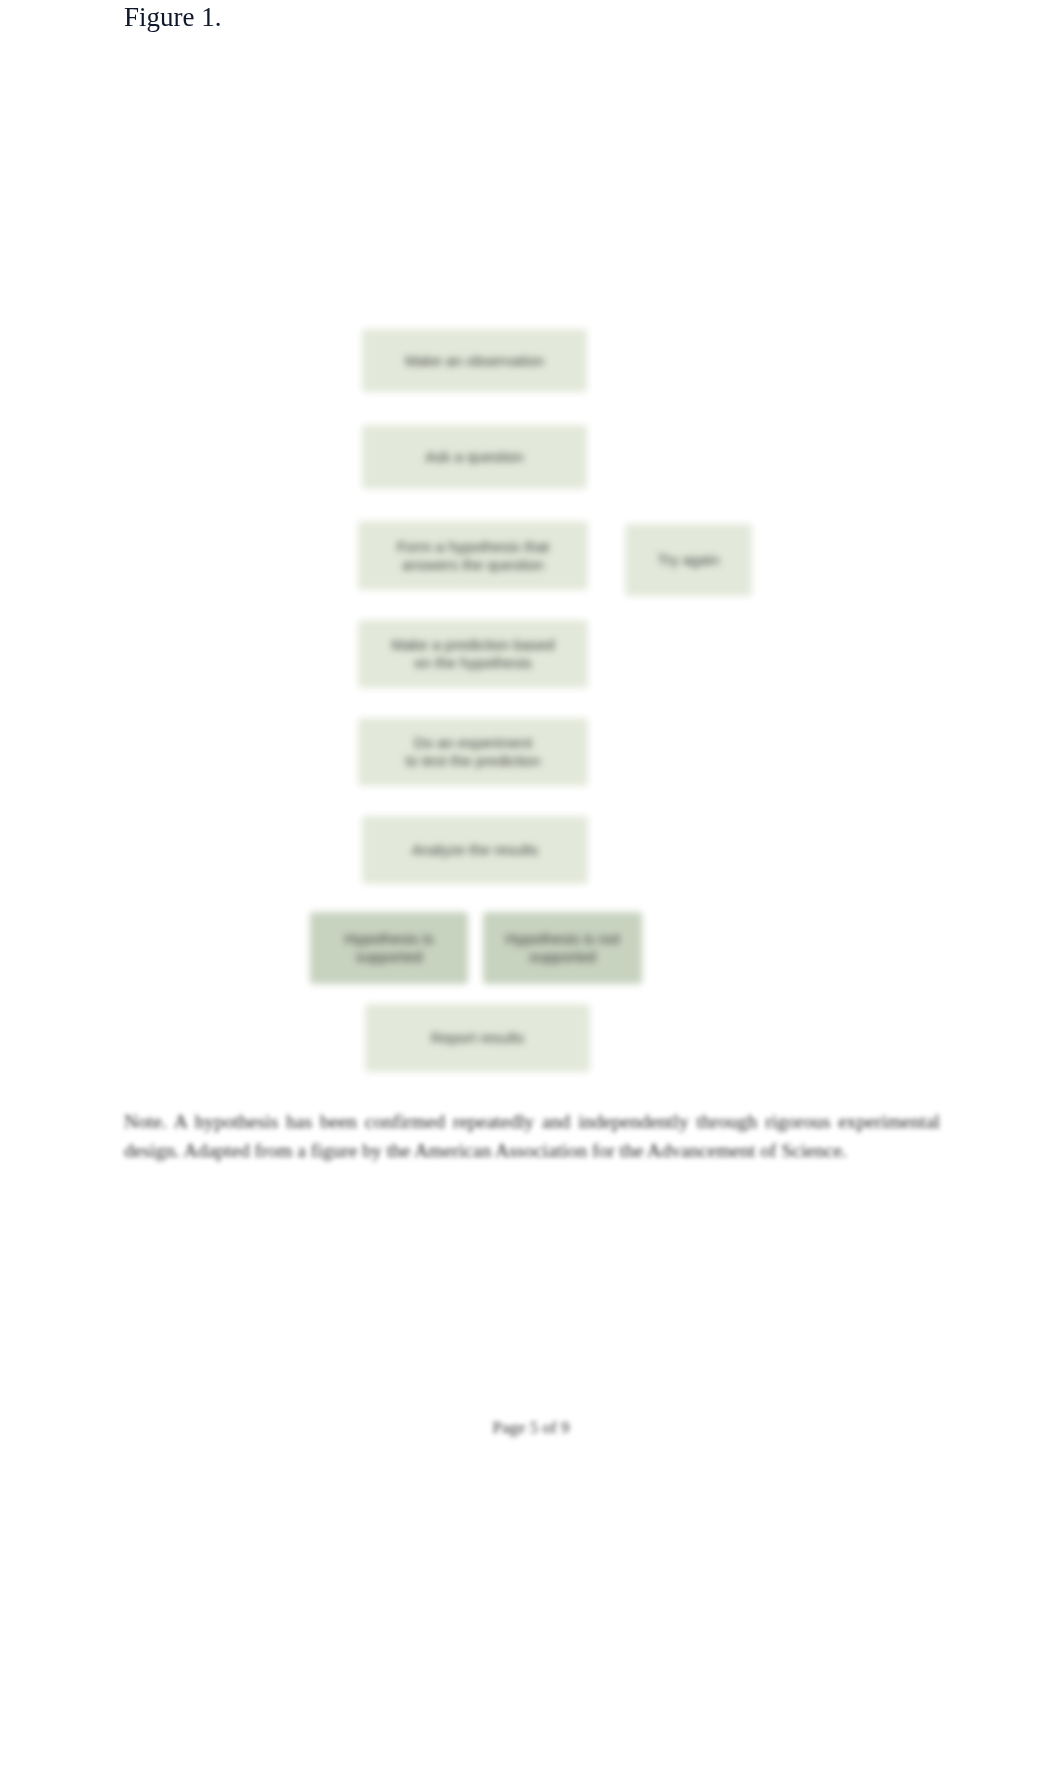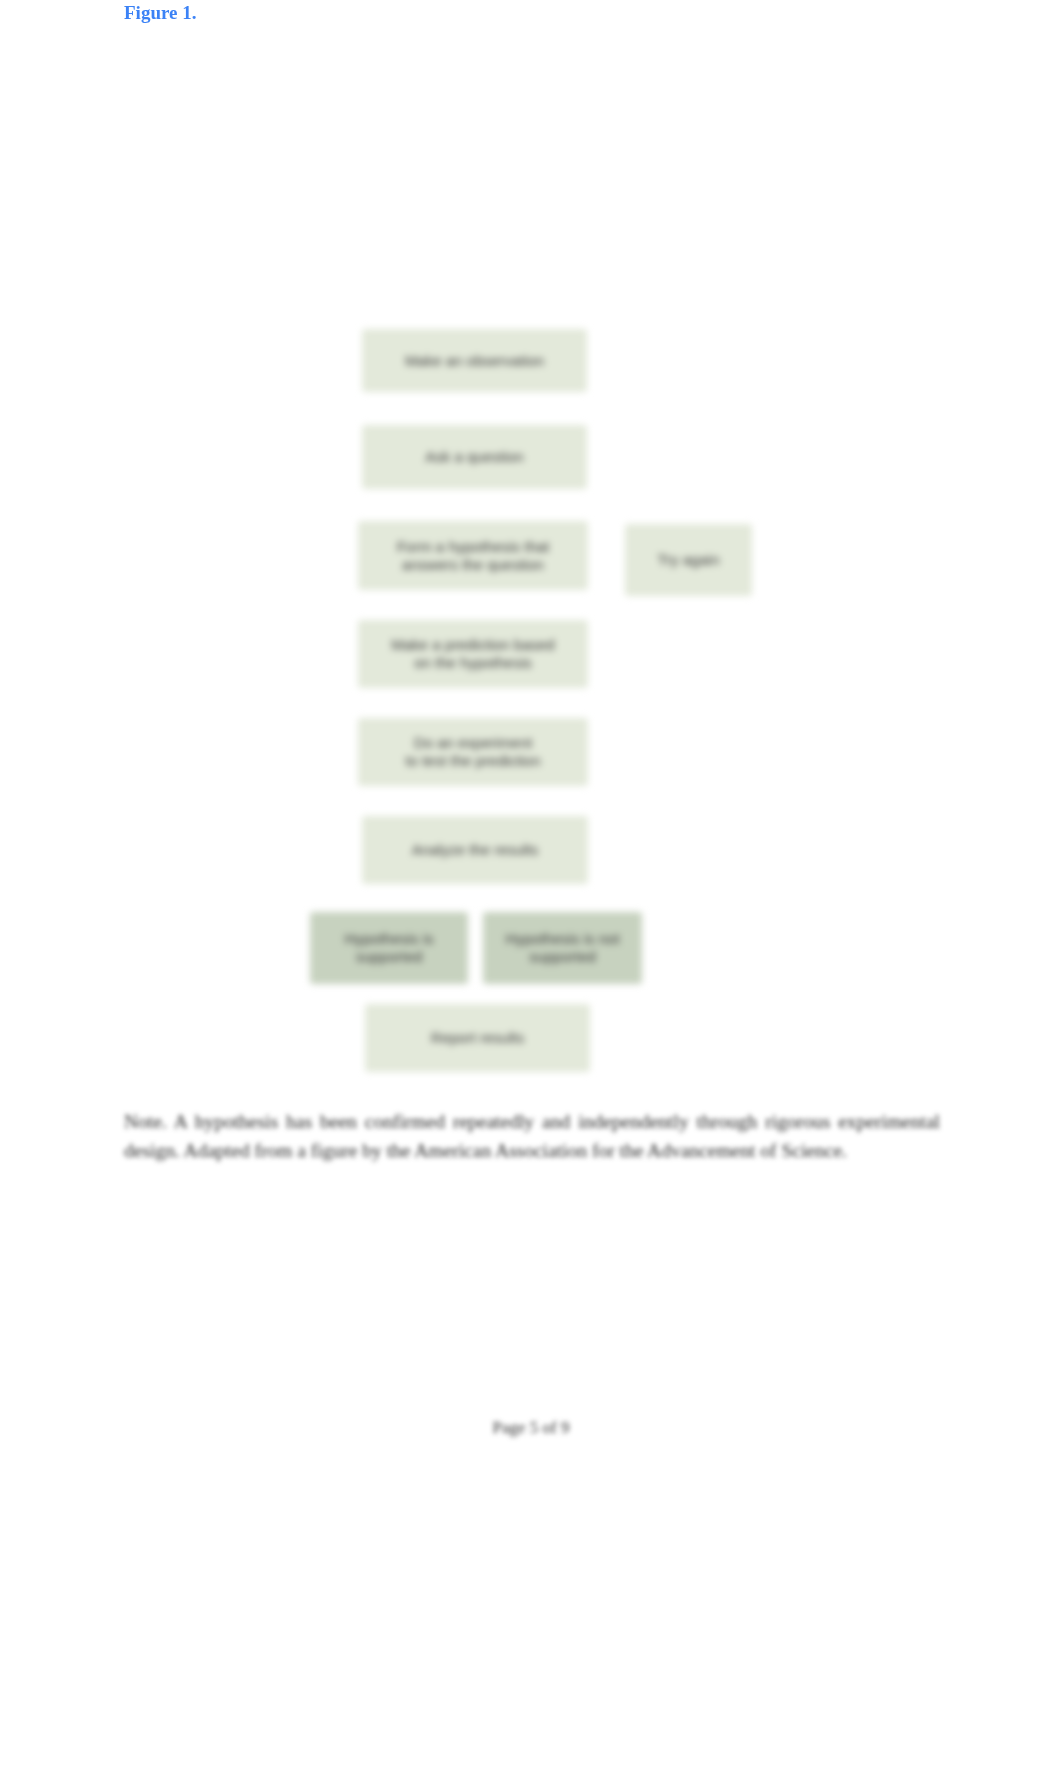--- a/index.html
+++ b/index.html
@@ -1,18 +1,18 @@
 <!DOCTYPE html>
 <html><head>
 <meta charset="utf-8">
 <style>
   html,body{margin:0;padding:0;}
   body{width:1062px;height:1776px;background:#ffffff;font-family:"Liberation Serif",serif;overflow:hidden;}
   .page{position:relative;width:1062px;height:1776px;background:#fff;}
-  .fig-label{position:absolute;left:124px;top:2px;font-size:19px;color:#3b82f6;font-weight:bold;}
+  .fig-label{position:absolute;left:124px;top:2px;font-size:27px;color:#0f172a;}
   #figwrap{position:absolute;left:310px;top:322px;width:444px;height:757px;filter:blur(3.6px);}
   .caption{position:absolute;left:124px;top:1107px;width:816px;font-size:19.5px;line-height:29px;color:#2a2a2a;text-align:justify;filter:blur(2.6px);}
   .footer{position:absolute;left:0;top:1418px;width:1062px;text-align:center;font-size:17px;color:#333;filter:blur(2.4px);}
 </style>
 </head>
 <body>
 
 <div class="page">
 
   <div class="fig-label">Figure 1.</div>

